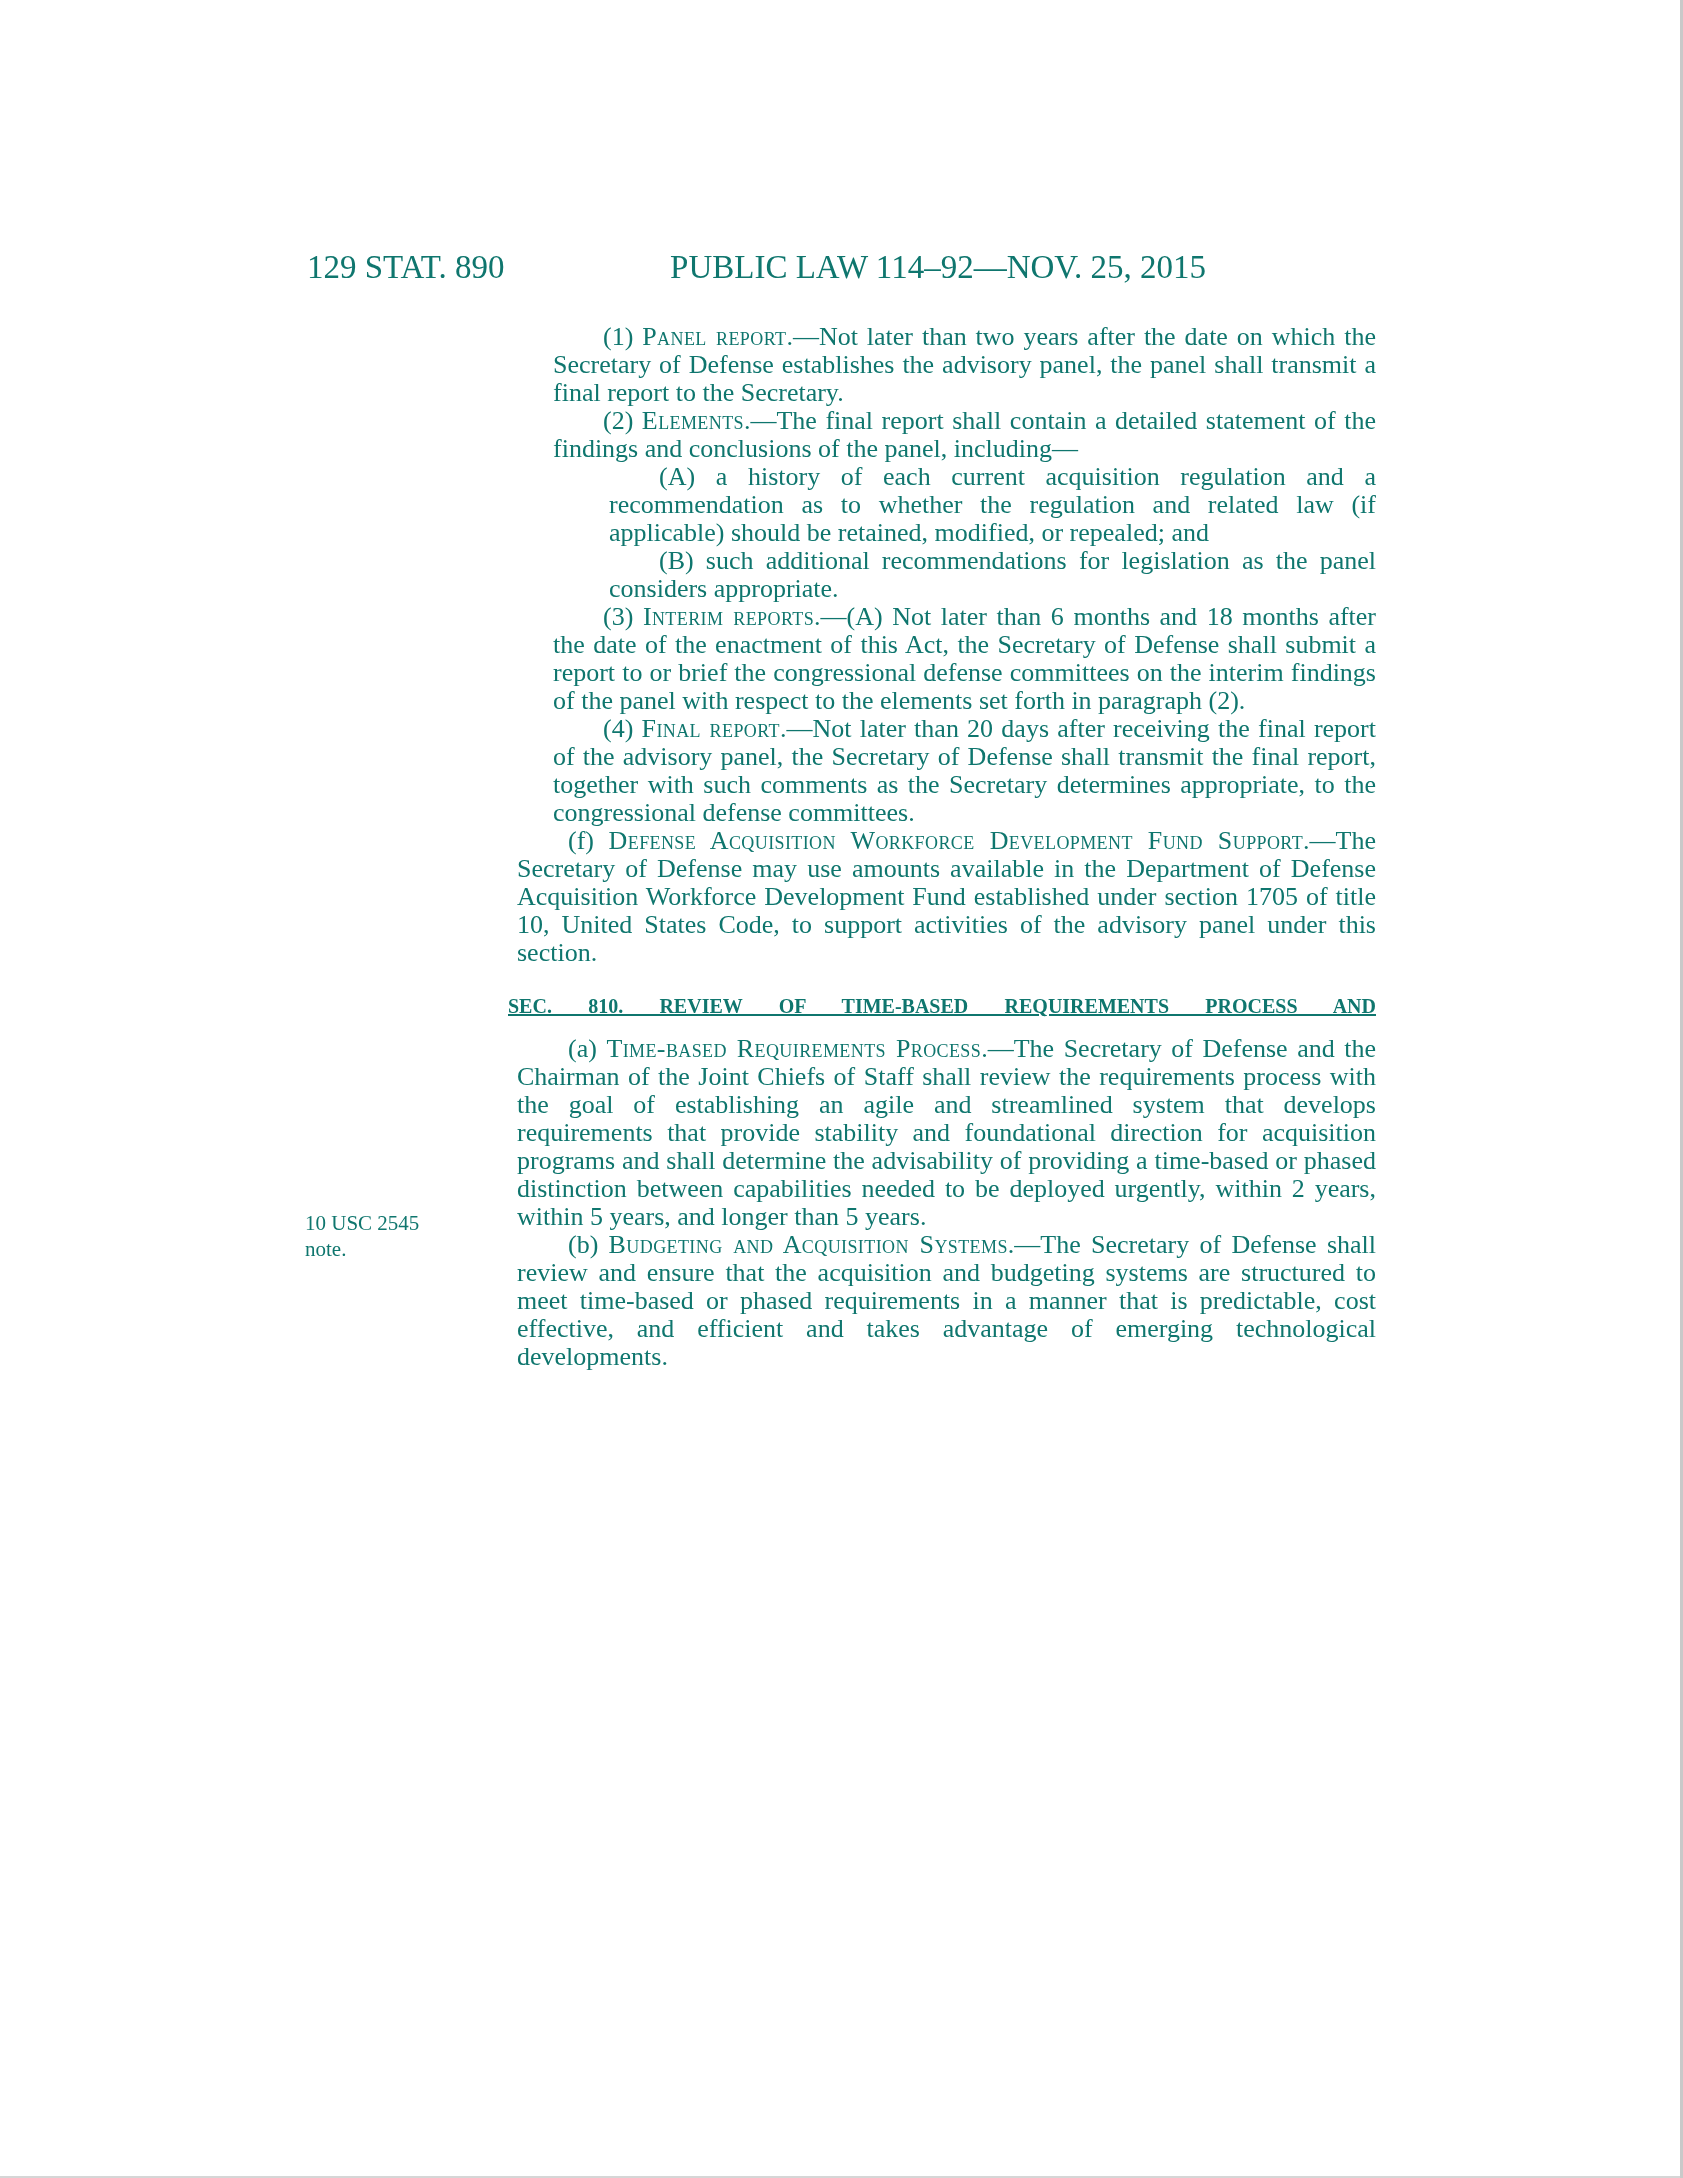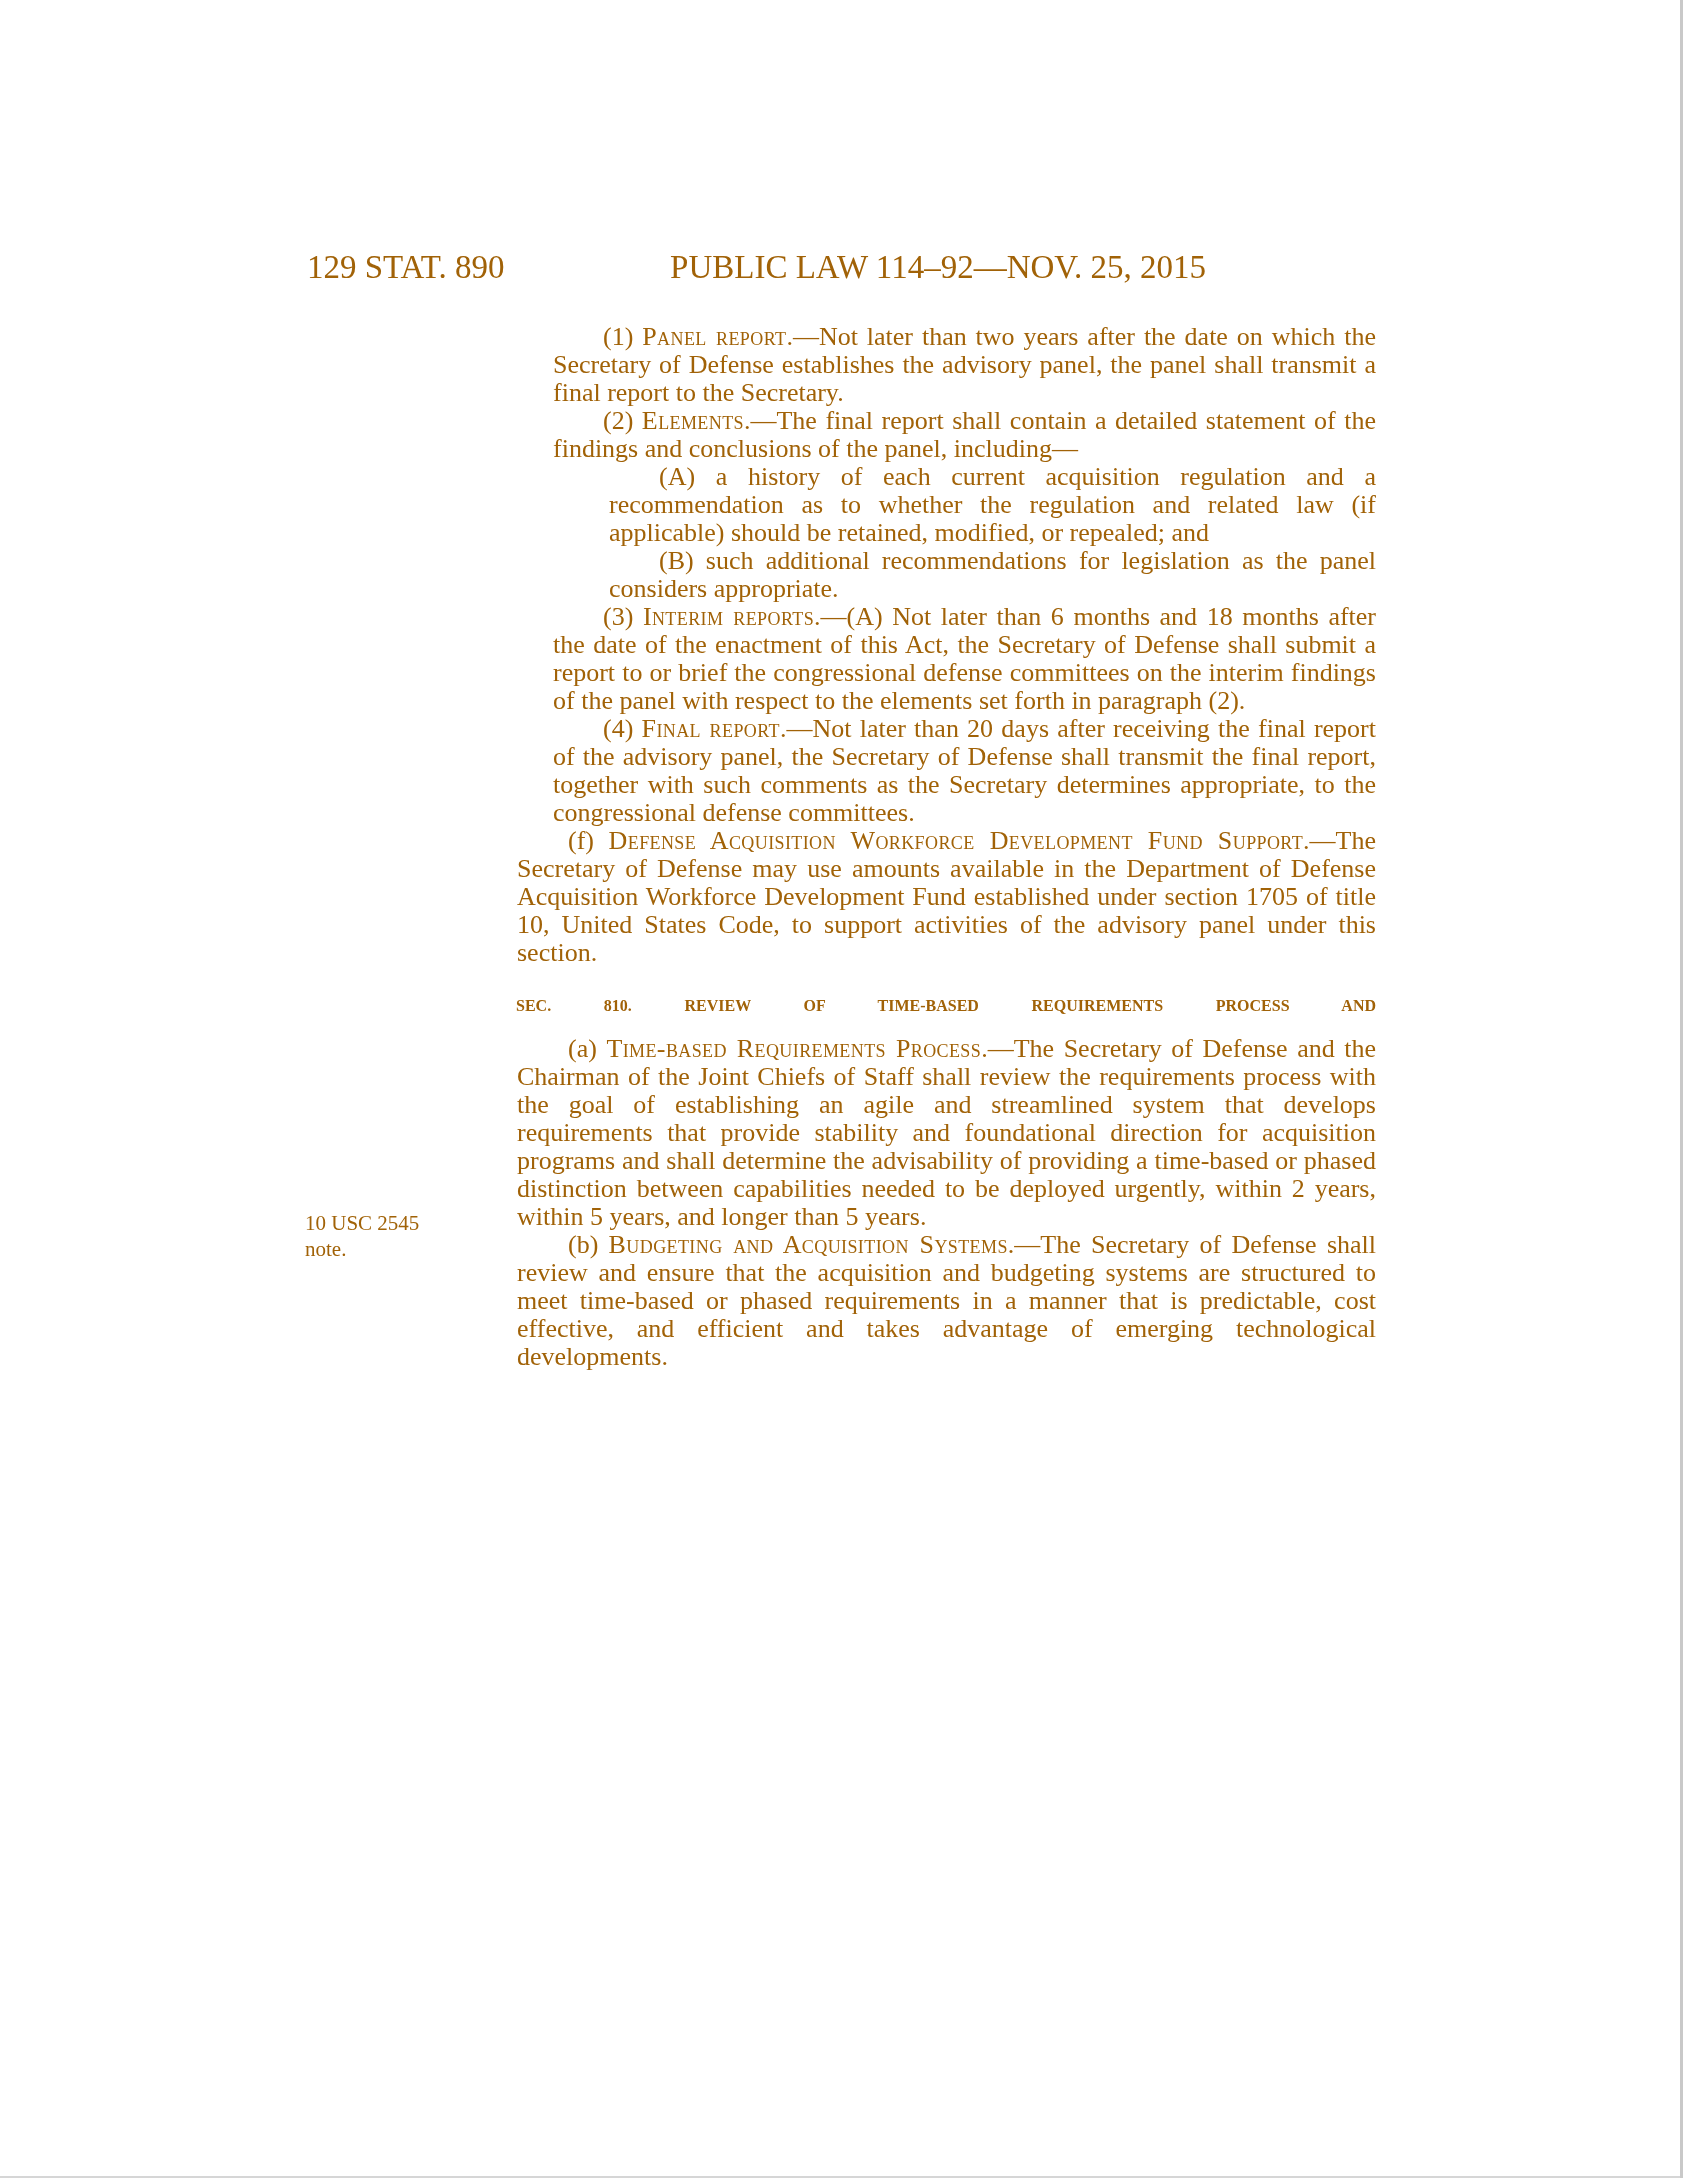--- a/index.html
+++ b/index.html
@@ -5,21 +5,21 @@
   html, body {
     margin: 0;
     padding: 0;
     background: #ffffff;
   }
   .page {
     position: relative;
     width: 1683px;
     height: 2178px;
     background: #ffffff;
-    color: #a16207;
+    color: #0f766e;
     font-family: "Liberation Serif", "DejaVu Serif", serif;
     box-shadow: inset -3px 0 0 #c9c9c9, inset 0 -2px 0 #d6d6d6;
     overflow: hidden;
   }
   .header-row {
     position: absolute;
     top: 249px;
     left: 0;
     width: 100%;
     height: 40px;
@@ -62,24 +62,25 @@
     padding: 0;
   }
   .l1 { margin-left: 17px;     text-indent: 51px; }
   .l2 { margin-left: 53px;  text-indent: 50px; }
   .l3 { margin-left: 109px; text-indent: 50px; }
   .sc {
     font-variant: small-caps;
     letter-spacing: 0.4px;
   }
   .sec-heading {
-    margin: 21px 0 11px 16px;
+    margin: 21px 0 11px 8px;
     font-weight: bold;
-    font-size: 16px;
+    font-size: 20px;
     line-height: 36px;
+    text-decoration: underline;
   }
   .h-line1 {
     display: block;
     text-align: justify;
     text-align-last: justify;
   }
   .h-line2 {
     display: block;
     text-align: center;
   }

